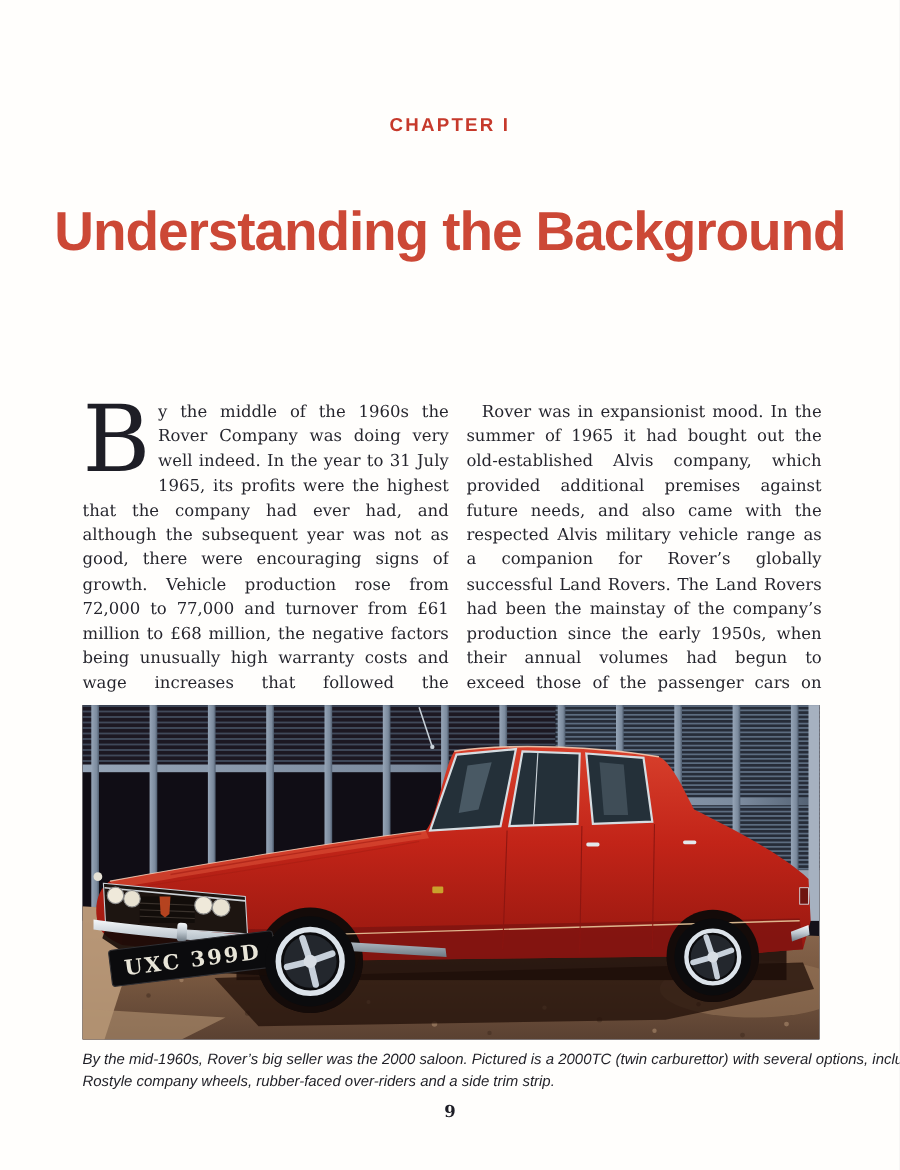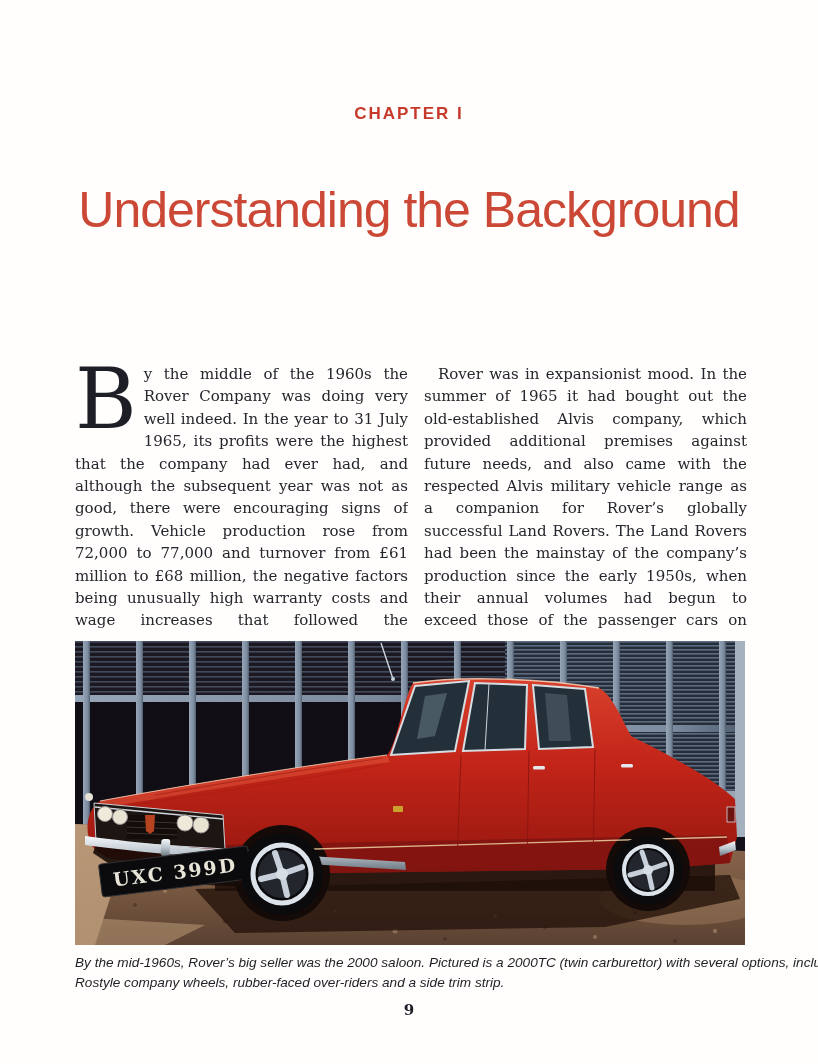--- a/index.html
+++ b/index.html
@@ -8,21 +8,21 @@
     background:#fffefc; overflow:hidden;
     font-family:"Liberation Sans",sans-serif;
   }
   .chapter-label{
     position:absolute; top:104px; left:0; width:818px;
     text-align:center; font-weight:bold; font-size:17px;
     letter-spacing:2px; color:#c6392b;
   }
   .page-title{
     position:absolute; top:147px; left:0; width:818px;
-    text-align:center; font-size:50px; font-weight:400;
+    text-align:center; font-size:50px; font-weight:700;
     letter-spacing:-1px; color:#cc4836; white-space:nowrap;
   }
   .col{
     position:absolute; top:363px; height:268px; overflow:hidden;
     font-family:"DejaVu Serif","Liberation Serif",serif;
     font-size:15px; line-height:22.4px; color:#25252d;
     text-align:justify; hyphens:auto; -webkit-hyphens:auto;
   }
   .col-left{ left:75px; width:333px; }
   .col-right{ left:424px; width:323px; }

